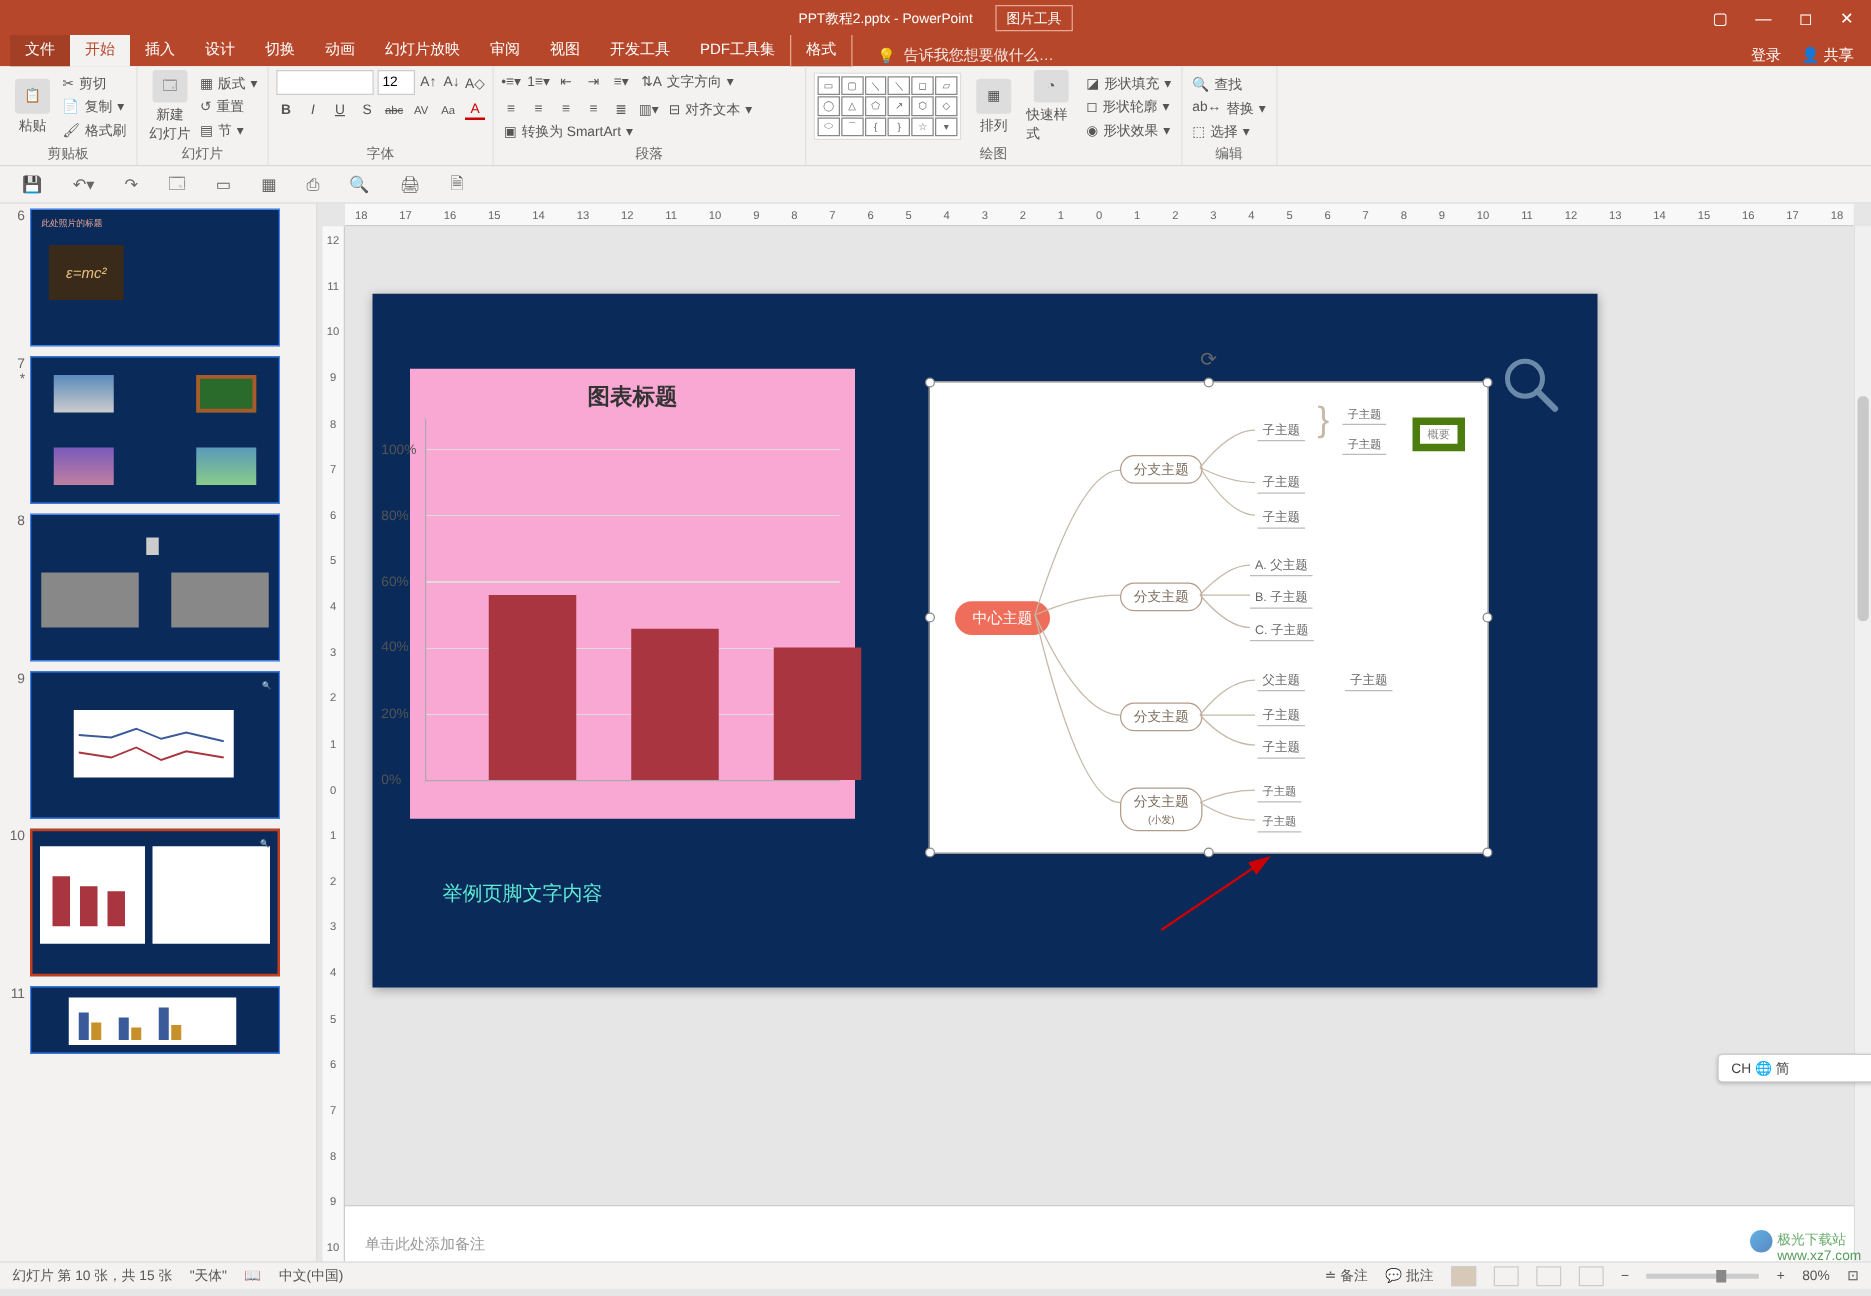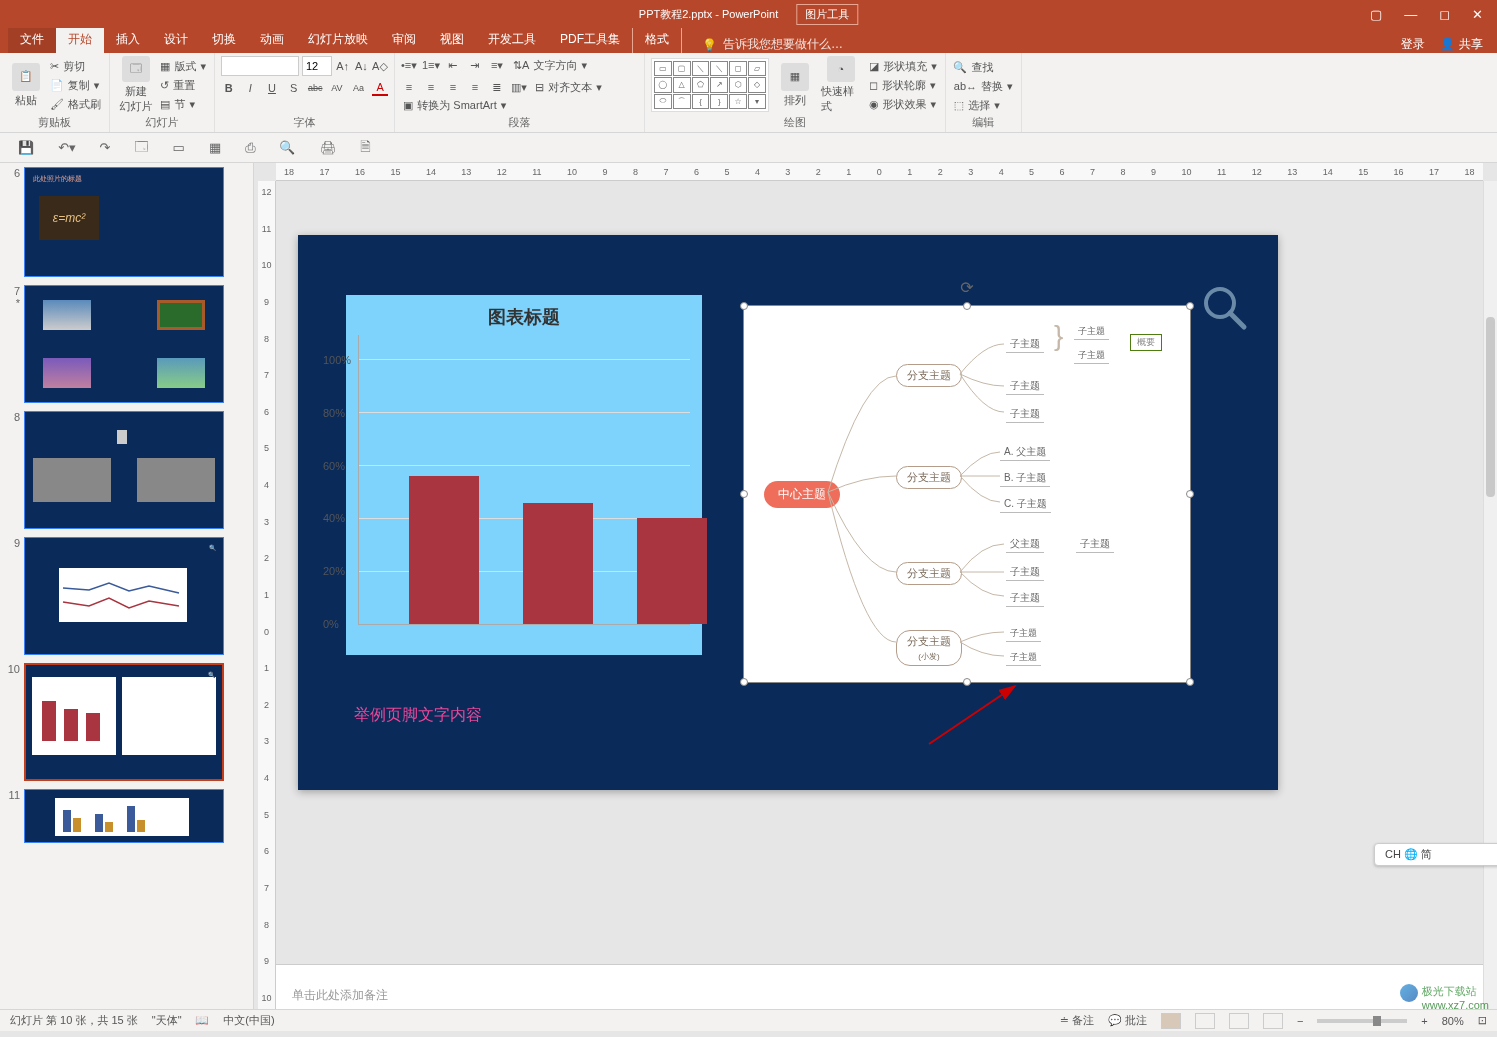--- a/index.html
+++ b/index.html
@@ -50,42 +50,42 @@
 .thumb.selected { border: 2px solid #c43e1c; }
 .thumb.short { height: 110px; }
 
 
 .canvas-area { flex: 1; position: relative; background: #e6e6e6; }
 .ruler-h { height: 18px; background: #f8f8f8; border-bottom: 1px solid #ccc; position: absolute; top: 0; left: 22px; right: 14px; font-size: 9px; color: #666; display: flex; align-items: center; justify-content: space-between; padding: 0 8px; overflow: hidden;}
 .ruler-v { width: 18px; background: #f8f8f8; border-right: 1px solid #ccc; position: absolute; top: 18px; bottom: 0; left: 4px; font-size: 9px; color: #666; display: flex; flex-direction: column; align-items: center; justify-content: space-between; padding: 6px 0;}
 .slide-stage { position: absolute; left: 44px; top: 72px; width: 980px; height: 555px; background: #0a2a5a; box-shadow: 0 2px 8px rgba(0,0,0,.3); }
 
 
-.chart-box { position: absolute; left: 48px; top: 60px; width: 356px; height: 360px; background: #7dd3fc; }
+.chart-box { position: absolute; left: 30px; top: 60px; width: 356px; height: 360px; background: #f9a8d4; }
 .chart-title { text-align: center; font-size: 18px; color: #333; padding: 10px 0 6px; font-weight: bold;}
 .chart-plot { position: relative; height: 290px; margin: 0 12px; border-left: 1px solid #aaa; border-bottom: 1px solid #aaa; background: repeating-linear-gradient(to top, transparent, transparent 52px, #ddd 52px, #ddd 53px);}
 .y-tick { position: absolute; left: -36px; font-size: 11px; color: #555; transform: translateY(50%);}
 .bar { position: absolute; bottom: 0; width: 70px; background: #a8353f; }
 .x-labels { display: flex; justify-content: space-around; font-size: 12px; color: #333; padding: 6px 12px 0;}
 
 
 .mindmap-box { position: absolute; left: 445px; top: 70px; width: 448px; height: 378px; background: #fff; border: 1px solid #888;}
 .sel-handle { position: absolute; width: 8px; height: 8px; background: #fff; border: 1px solid #888; border-radius: 50%; }
 .sel-rotate { position: absolute; top: -28px; left: 50%; transform: translateX(-50%); font-size: 16px; color: #666;}
 .mind-central { position: absolute; left: 20px; top: 175px; background: #ee6e5b; color: #fff; padding: 5px 14px; border-radius: 14px; font-size: 12px; }
 .mind-branch { position: absolute; border: 1px solid #b39c8a; border-radius: 14px; padding: 3px 10px; font-size: 11px; color: #7a6a5a; background: #fff;}
 .mind-leaf { position: absolute; border-bottom: 1px solid #bbb; font-size: 10px; color: #666; padding: 1px 4px; }
 .brace { position: absolute; font-size: 28px; color: #c5b8a8; }
-.overview-box { position: absolute; border: 1px solid #4d7c0f; padding: 1px 6px; font-size: 9px; color: #888; text-align: center;}
+.overview-box { position: absolute; border: 6px solid #4d7c0f; padding: 1px 6px; font-size: 9px; color: #888; text-align: center;}
 
 .magnifier { position: absolute; right: 30px; top: 48px; width: 48px; height: 48px; }
 .magnifier svg { width: 100%; height: 100%; }
 .arrow-annot { position: absolute; left: 625px; top: 445px; width: 100px; height: 70px; }
 .arrow-annot svg { width: 100%; height: 100%; }
-.footer-text { position: absolute; left: 56px; top: 470px; color: #ec4899; font-size: 16px; }
+.footer-text { position: absolute; left: 56px; top: 470px; color: #5eead4; font-size: 16px; }
 
 
 .ime-pill { position: absolute; right: -90px; top: 680px; background: #fff; border: 1px solid #ccc; border-radius: 4px; padding: 3px 10px; font-size: 11px; color: #444; box-shadow: 0 1px 3px rgba(0,0,0,.2);}
 
 
 .notes-pane { height: 26px; background: #fff; border-top: 1px solid #ccc; font-size: 12px; color: #999; padding: 22px 16px; }
 
 
 .vscroll { position: absolute; right: 0; top: 18px; bottom: 0; width: 14px; background: #f0f0f0; border-left: 1px solid #ddd;}
 .vscroll-track { position: absolute; top: 16px; bottom: 40px; left: 2px; right: 2px; }

